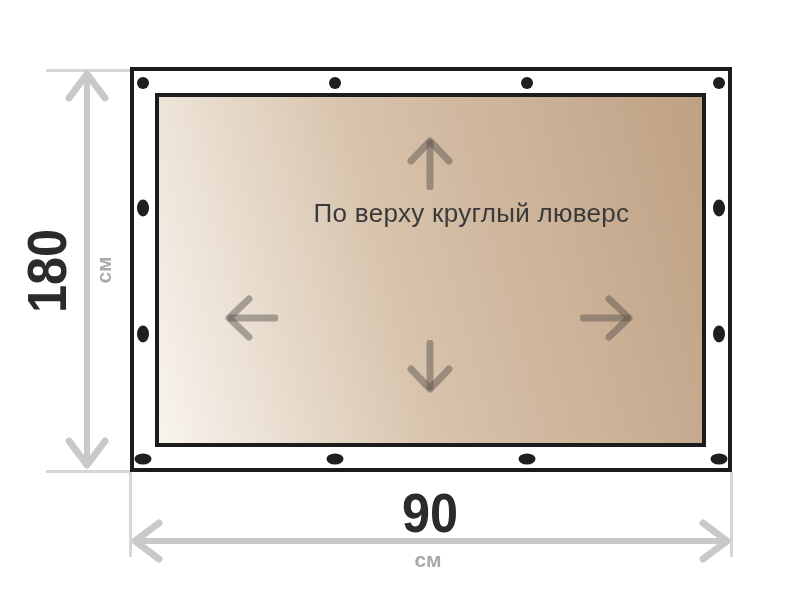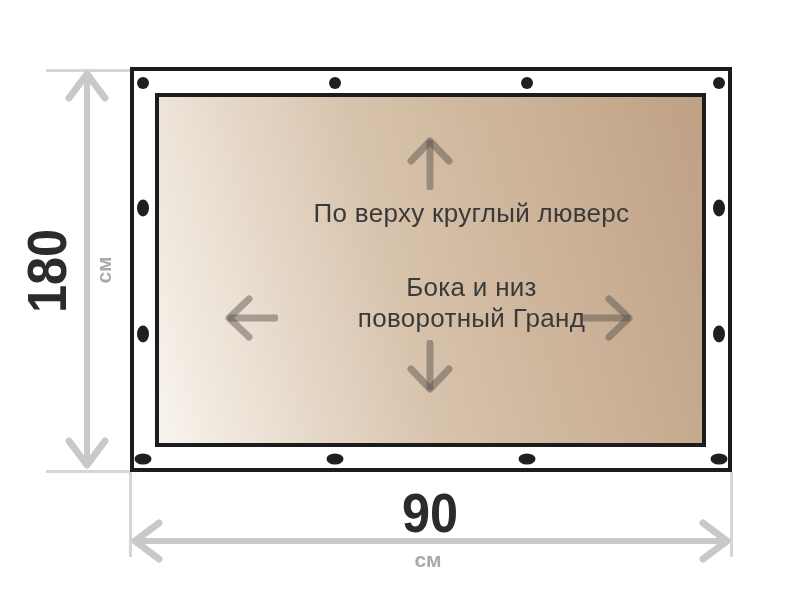--- a/index.html
+++ b/index.html
@@ -90,24 +90,20 @@
   </svg>
   <div class="dim-value" id="width-value">90</div>
   <div class="dim-unit" id="width-unit">см</div>
 
   <svg class="panel-arrow" style="left:405px; top:134px;" width="50" height="56" viewBox="0 0 50 56">
     <line x1="25" y1="9" x2="25" y2="53" stroke-width="7"></line>
     <path d="M6 27 L25 7 L44 27" stroke-width="7"></path>
   </svg>
   <div class="note" id="note-top">По верху круглый люверс</div>
 
-  <div class="note" id="note-center">
-    <div>Бока и низ</div>
-    <div>поворотный Гранд</div>
-  </div>
 
   <svg class="panel-arrow" style="left:222px; top:293px;" width="56" height="50" viewBox="0 0 56 50">
     <line x1="9" y1="25" x2="53" y2="25" stroke-width="7"></line>
     <path d="M27 6 L7 25 L27 44" stroke-width="7"></path>
   </svg>
   <svg class="panel-arrow" style="left:580px; top:293px;" width="56" height="50" viewBox="0 0 56 50">
     <line x1="3" y1="25" x2="47" y2="25" stroke-width="7"></line>
     <path d="M29 6 L49 25 L29 44" stroke-width="7"></path>
   </svg>
   <svg class="panel-arrow" style="left:405px; top:340px;" width="50" height="56" viewBox="0 0 50 56">

